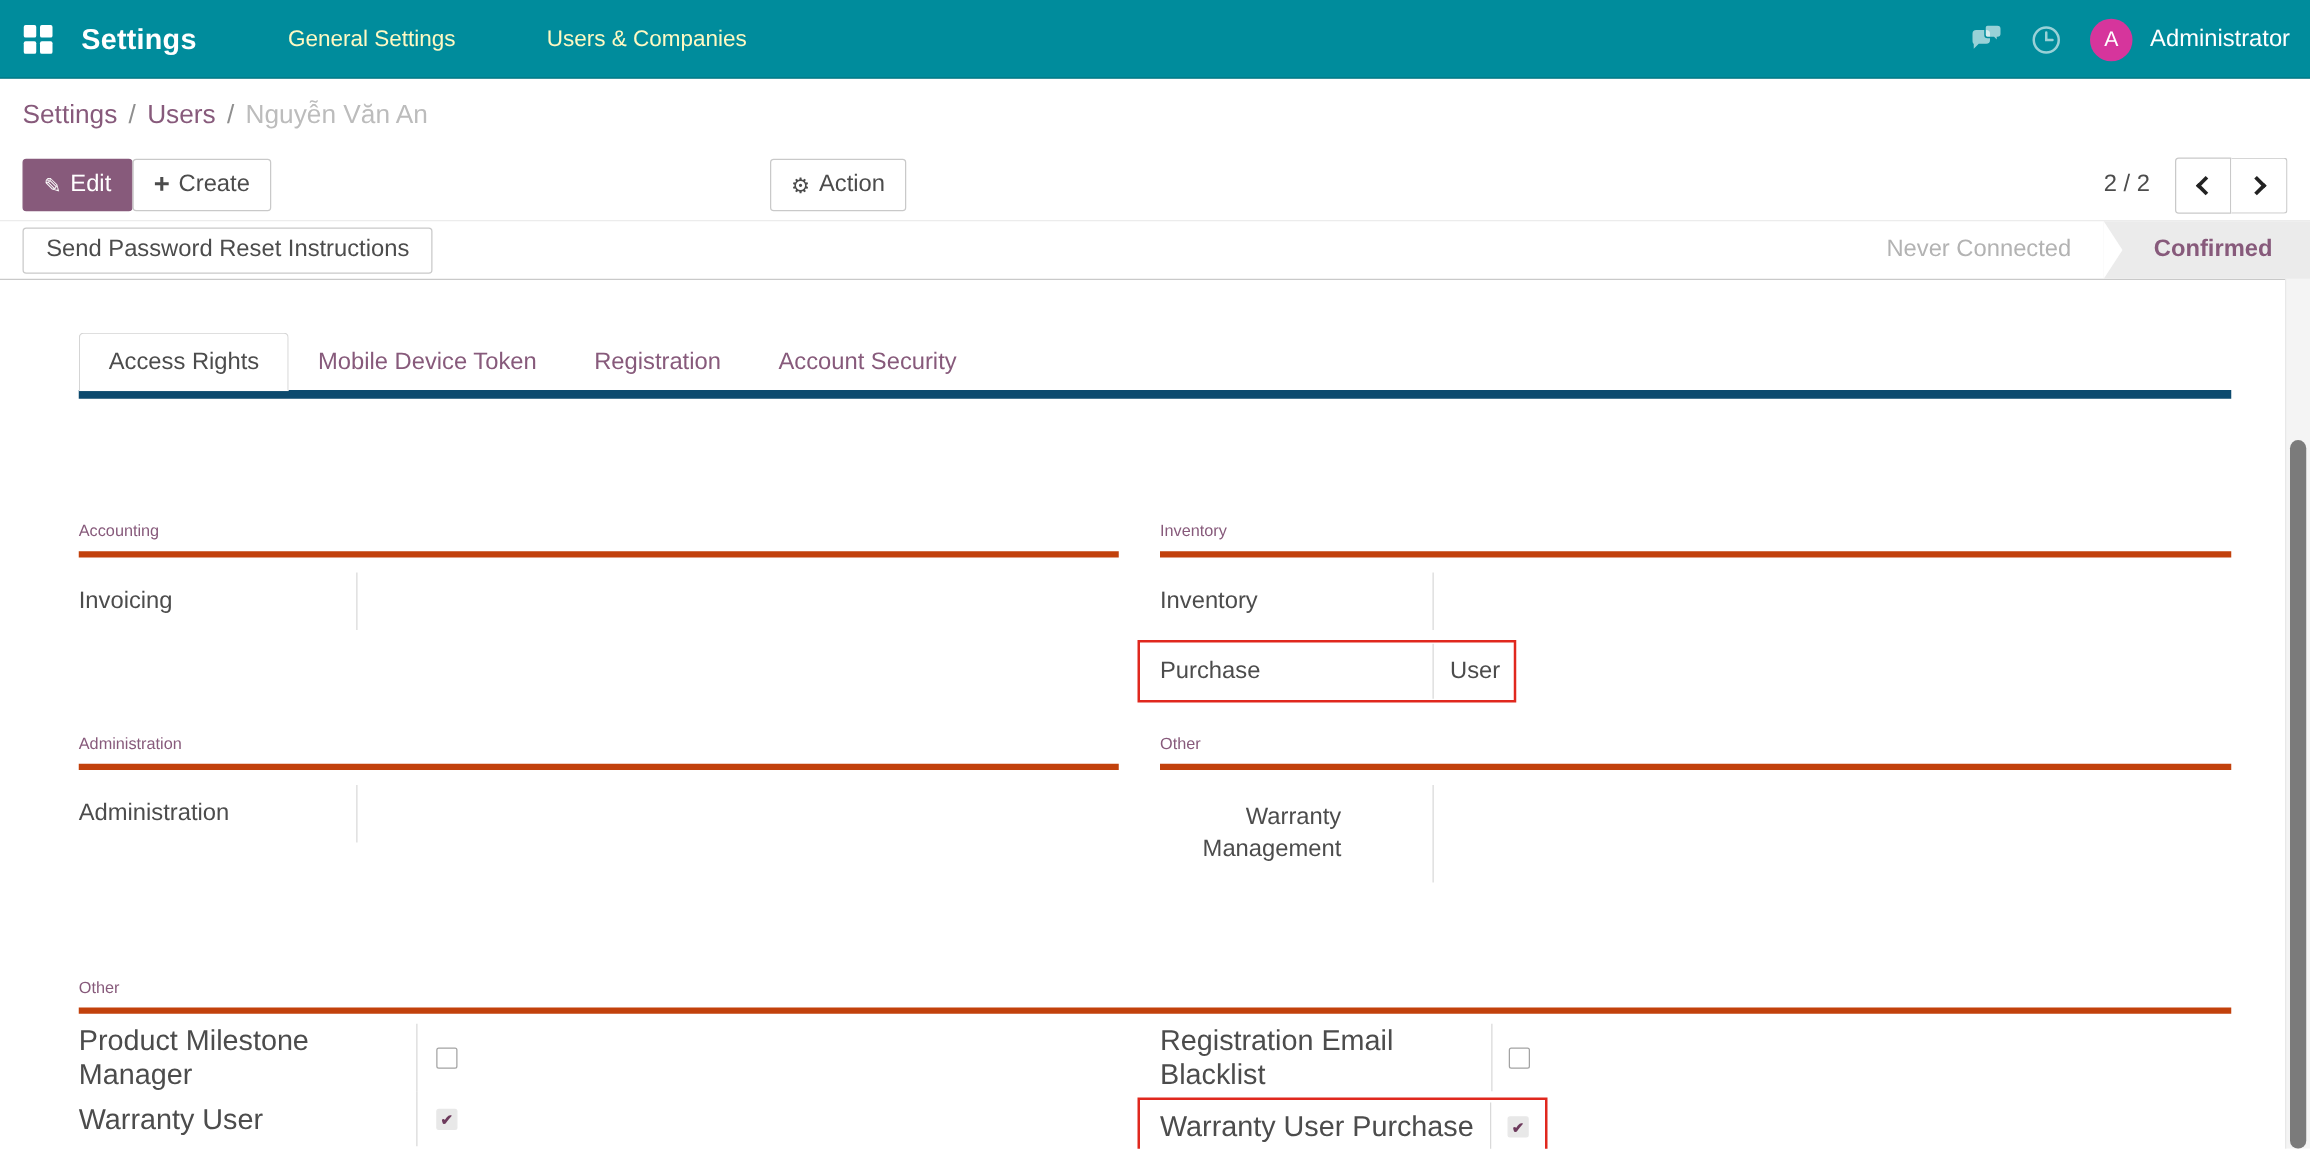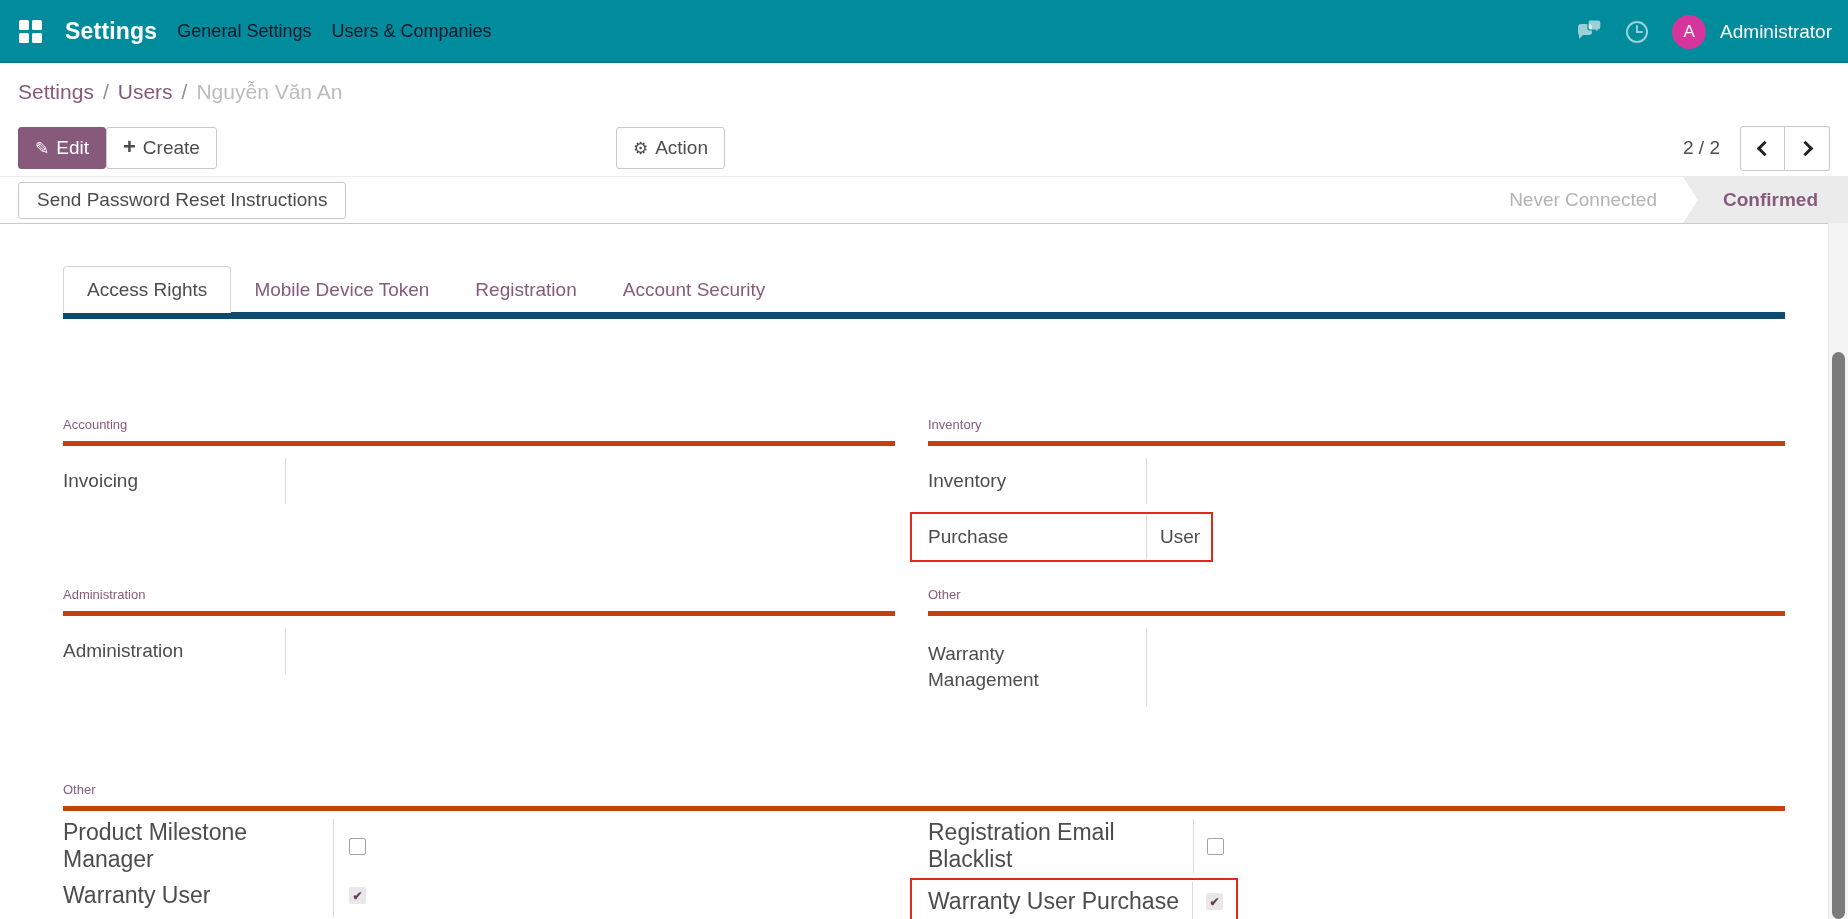--- a/index.html
+++ b/index.html
@@ -18,21 +18,21 @@
     font-family:"Liberation Sans",sans-serif;color:var(--text);
     position:relative;
   }
   
   .navbar{
     height:63px;background:var(--navbar);display:flex;align-items:center;
     padding:0 16px 0 18px;box-shadow:inset 0 -1px 0 rgba(0,0,0,0.18);
   }
   .apps-icon{width:25px;height:25px;display:block;cursor:pointer;}
   .brand{color:#fff;font-size:23px;font-weight:bold;margin-left:22px;letter-spacing:.2px;cursor:pointer;}
-  .nav-menu{color:#0f172a;font-size:18px;margin-left:20px;cursor:pointer;}
+  .nav-menu{color:#fef9c3;font-size:18px;margin-left:73px;cursor:pointer;}
   .nav-right{margin-left:auto;display:flex;align-items:center;gap:22px;}
   .nav-ico{width:26px;height:26px;display:block;cursor:pointer;}
   .avatar{
     width:34px;height:34px;border-radius:50%;background:var(--avatar);
     color:#fff;font-size:17px;display:flex;align-items:center;justify-content:center;cursor:pointer;
   }
   .username{color:#fff;font-size:19px;margin-left:-8px;cursor:pointer;}
   
   .breadcrumb{height:57px;display:flex;align-items:center;padding-left:18px;font-size:21px;}
   .bc-link{color:var(--accent);text-decoration:none;cursor:pointer;}
@@ -93,21 +93,21 @@
     border-radius:4px 4px 0 0;
   }
   
   .row2col{display:grid;grid-template-columns:832px 857px;column-gap:33px;}
   .grow1{margin-top:98px;}
   .grow2{margin-top:25px;}
   .gtitle{
     color:var(--accent);font-size:13px;padding-bottom:9px;border-bottom:5px solid #c2410c;
   }
   .fields{margin-top:12px;}
-  .frow{display:flex;align-items:center;min-height:46px;}
+  .frow{display:flex;align-items:center;min-height:46px;text-align:right;}
   .flabel{
     align-self:stretch;display:flex;align-items:center;font-size:19px;color:var(--text);
     border-right:1px solid var(--border);
   }
   .flabel-l{width:223px;}
   .flabel-r{width:219px;}
   .fval{font-size:19px;color:var(--text);padding-left:13px;}
   .label-wrap{display:inline-block;max-width:145px;line-height:1.35;}
   .frow-tall{min-height:78px;}
   .hl{border:2px solid var(--highlight);}

